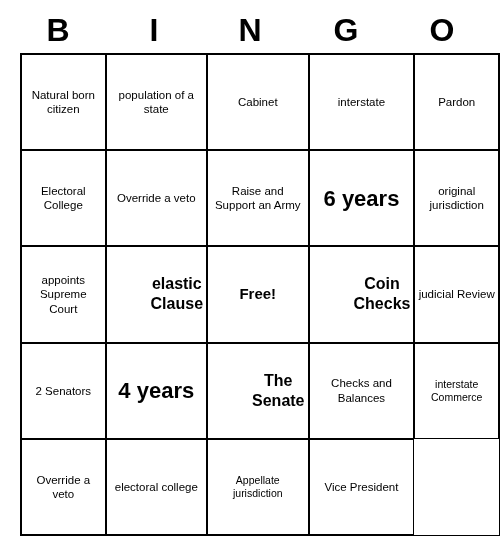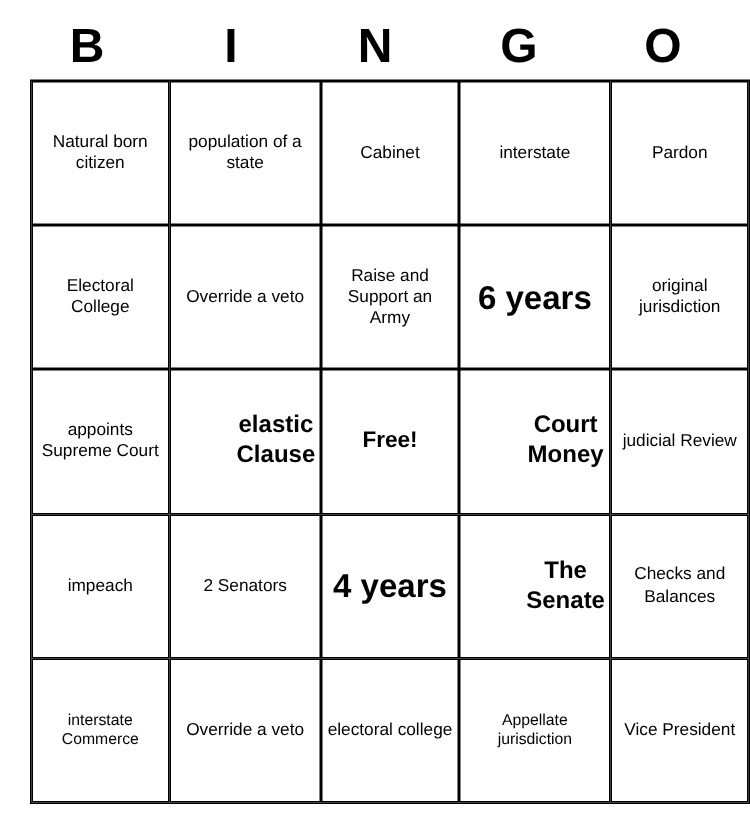--- a/index.html
+++ b/index.html
@@ -92,23 +92,22 @@
     <div class="bingo-cell">interstate</div>
     <div class="bingo-cell">Pardon</div>
     <div class="bingo-cell">Electoral College</div>
     <div class="bingo-cell">Override a veto</div>
     <div class="bingo-cell">Raise and Support an Army</div>
     <div class="bingo-cell large-text">6 years</div>
     <div class="bingo-cell">original jurisdiction</div>
     <div class="bingo-cell">appoints Supreme Court</div>
     <div class="bingo-cell medium-text">elastic Clause</div>
     <div class="bingo-cell free">Free!</div>
-    <div class="bingo-cell medium-text">Court Money</div>
+    <div class="bingo-cell medium-text">Coin Checks</div>
     <div class="bingo-cell">judicial Review</div>
-    <div class="bingo-cell">impeach</div>
     <div class="bingo-cell">2 Senators</div>
     <div class="bingo-cell large-text">4 years</div>
     <div class="bingo-cell medium-text">The Senate</div>
     <div class="bingo-cell">Checks and Balances</div>
     <div class="bingo-cell" style="font-size: 10.5px;">interstate Commerce</div>
     <div class="bingo-cell">Override a veto</div>
     <div class="bingo-cell">electoral college</div>
     <div class="bingo-cell" style="font-size: 10.5px;">Appellate jurisdiction</div>
     <div class="bingo-cell">Vice President</div>
   </div>

